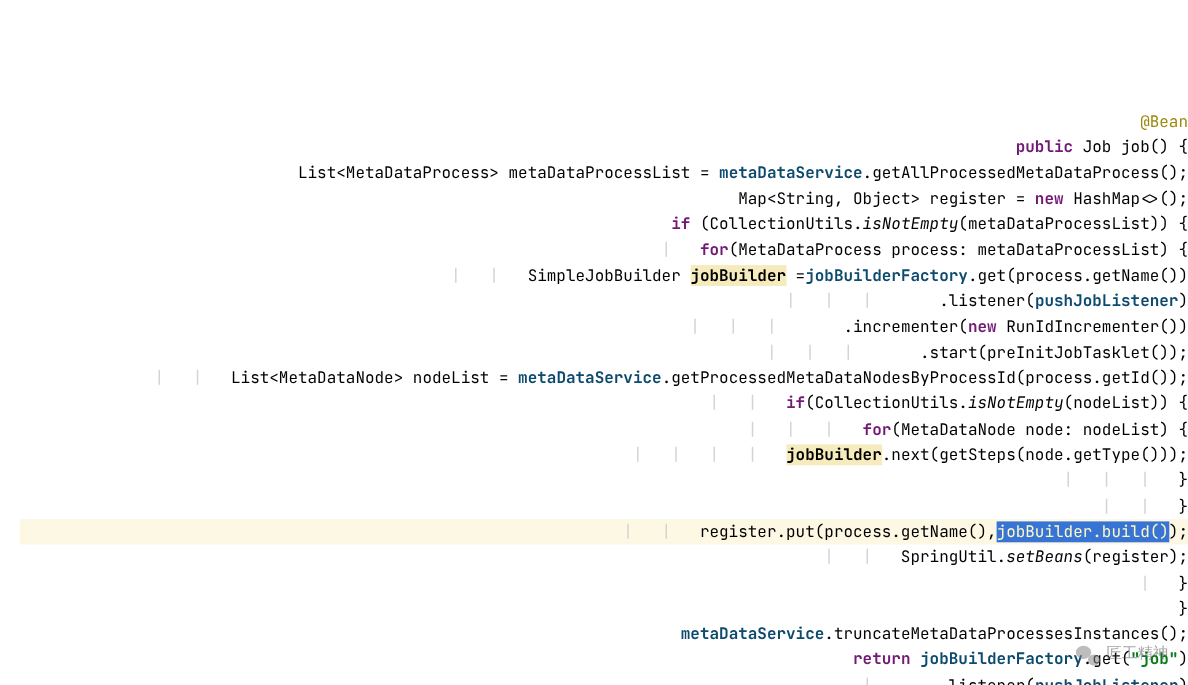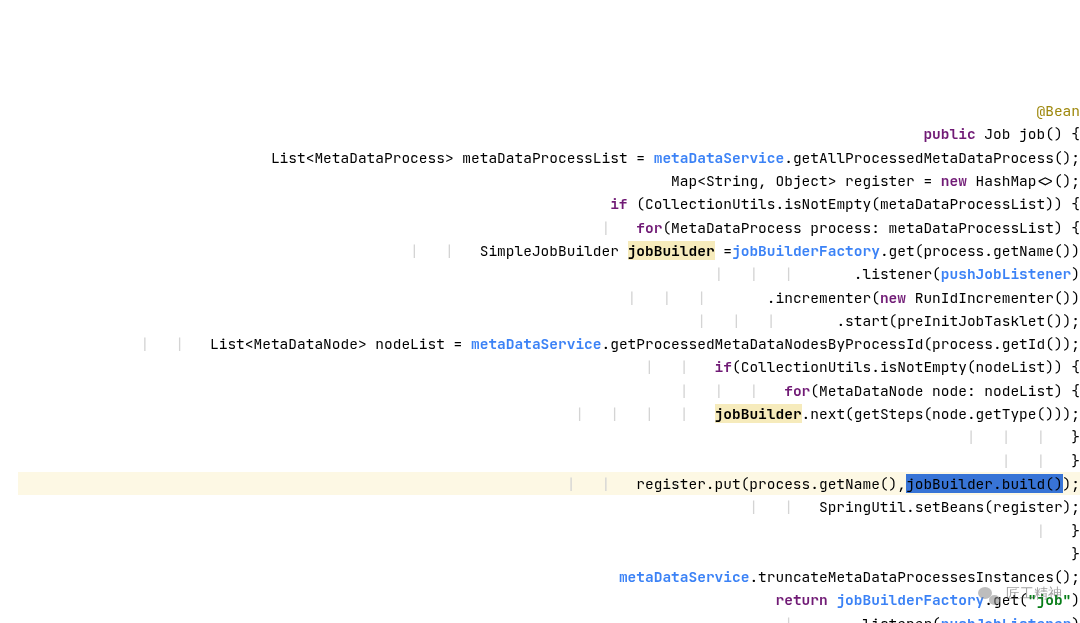--- a/index.html
+++ b/index.html
@@ -11,25 +11,25 @@
     color: #000000;
     padding: 6px 0 6px 18px;
     white-space: pre;
     width: 1080px;
     overflow: hidden;
   }
   .code-line { display: block; position: relative; text-align: right; }
   .code-line.highlighted { background: #fdf8e4; width: 100%; }
   .kw   { color: #701a75; font-weight: bold; }
   .ann  { color: #9e880d; }
-  .field{ color: #3b82f6; font-weight: bold; }
-  .stat { color: #000000; }
+  .field{ color: #0c4a6e; font-weight: bold; }
+  .stat { font-style: italic; color: #000000; }
   .str  { color: #067d17; font-weight: bold; }
   .warn { background: #f6ebbc; font-weight: bold; }
-  .sel  { background: #3874d6; color: #000000; margin-top: 35px; }
+  .sel  { background: #3874d6; color: #fef9c3; margin-top: 35px; }
   .guide { color: #d4d4d4; }
   .watermark {
     position: fixed;
     right: 18px;
     bottom: 18px;
     display: flex;
     align-items: flex-end;
     gap: 6px;
     opacity: 0.55;
     font-family: sans-serif;

